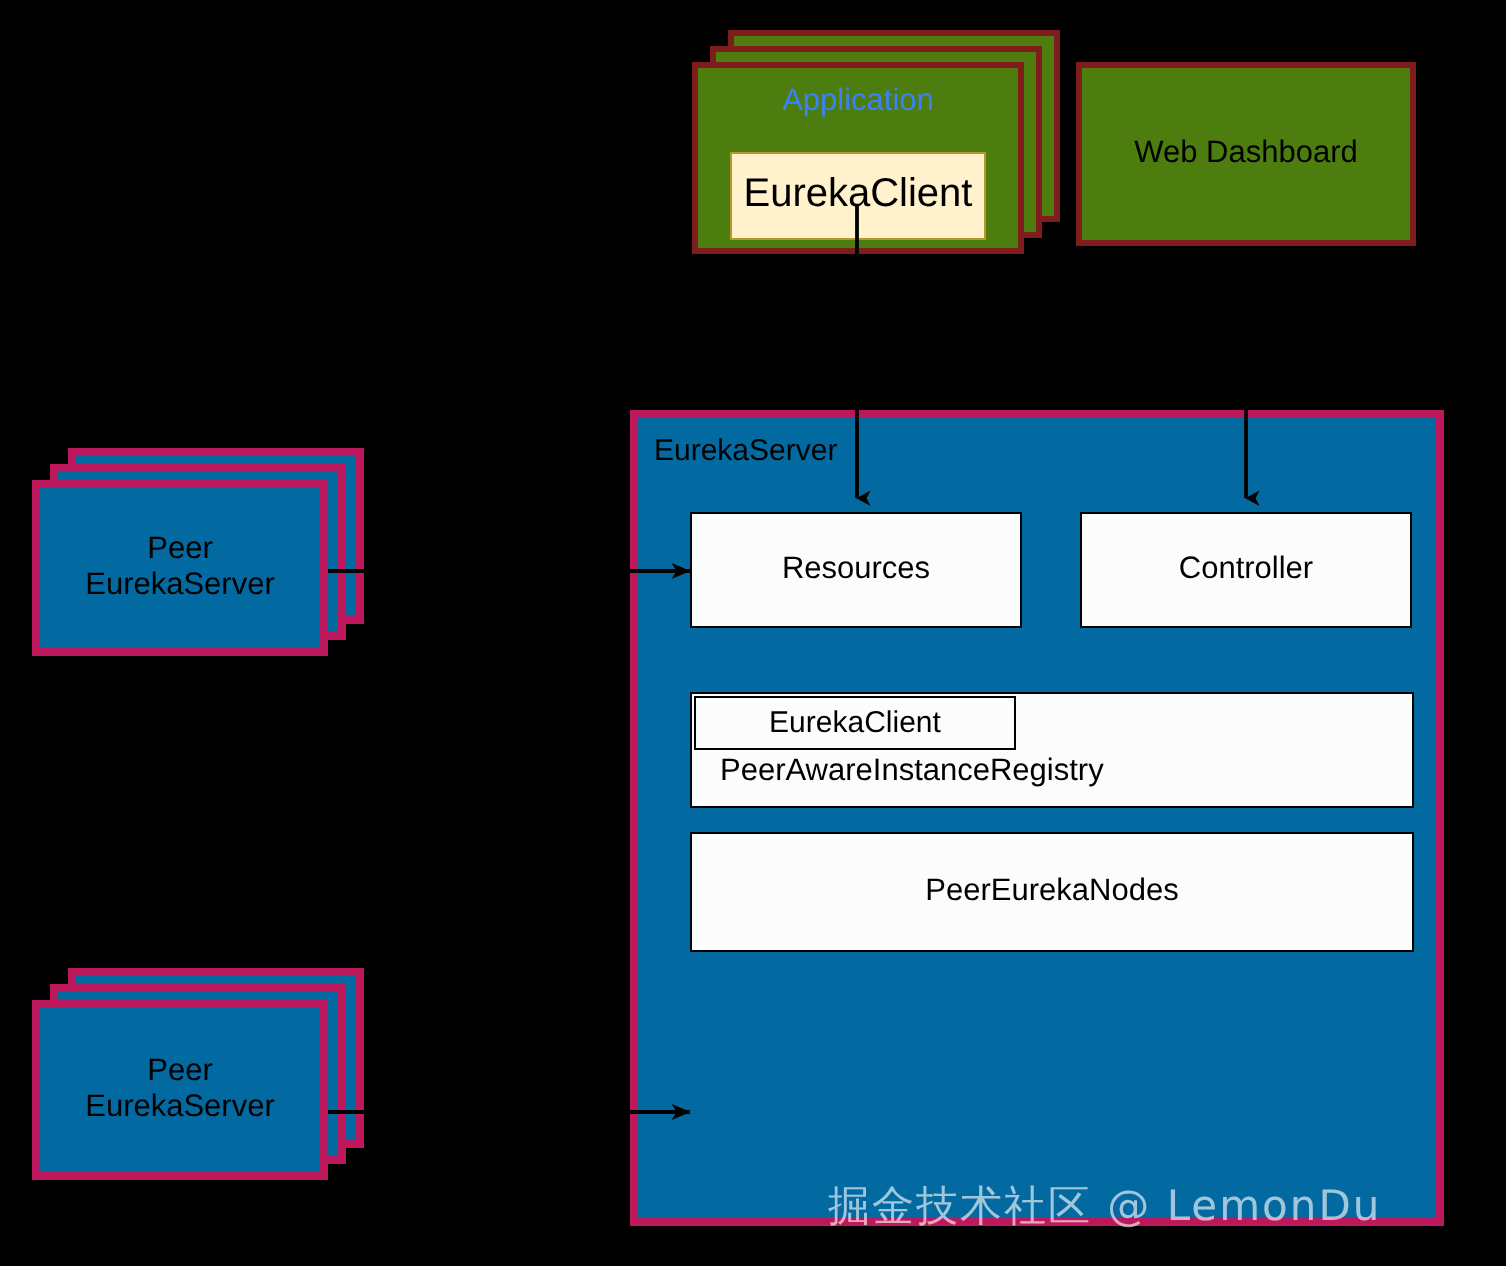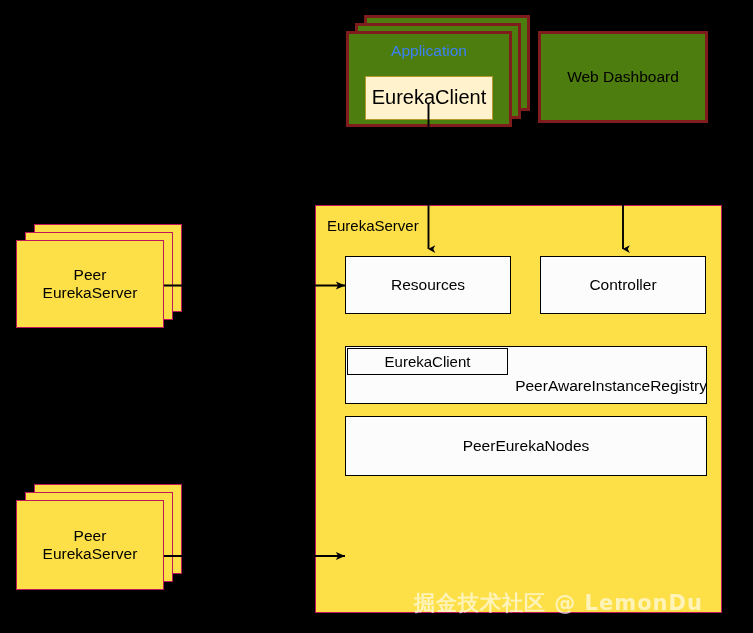--- a/index.html
+++ b/index.html
@@ -34,22 +34,22 @@
   }
 
   
   .green {
     background: #4d7c0f;
     border: 3px solid #7f1d1d;
     text-align: right;
   }
   
   .blue {
-    background: #fde047;
-    border: 1px solid #be185d;
+    background: #0369a1;
+    border: 4px solid #be185d;
   }
   
   .white {
     background: #fcfcfc;
     border: 1.6px solid #000000;
   }
   
   .yellow {
     background: #fff2cc;
     border: 1.4px solid #b5992c;
@@ -62,39 +62,38 @@
   #web-dashboard   { left:538px; top:31px;  width:170px; height:92px; font-size:15.5px; }
 
   #eureka-server-container { left:315px; top:205px; width:407px; height:408px; }
   #eureka-server-label { position:absolute; left:327px; top:217px; font-size:15px; color:#000; }
 
   #resources   { left:345px; top:256px; width:166px; height:58px;  font-size:15.5px; }
   #controller  { left:540px; top:256px; width:166px; height:58px;  font-size:15.5px;text-align:right; }
 
   #registry-outer   { left:345px; top:346px; width:362px; height:58px; }
   #response-cache   { position:absolute; left:347px; top:348px; width:161px; height:27px; font-size:15px; }
-  #registry-label   { position:absolute; left:345px; top:377px; width:362px; text-align:right; font-size:15.5px; color:#000; }
+  #registry-label   { position:absolute; left:345px; top:377px; width:362px; text-align:left; font-size:15.5px; color:#000;padding-left:15px; }
 
   #peer-eureka-nodes     { left:345px; top:416px; width:362px; height:60px; font-size:15.5px; }
   #http-replication-client { left:345px; top:527px; width:362px; height:58px; font-size:15.5px; }
 
   #peer-top     { left:16px;  top:240px; width:148px; height:88px; font-size:15.5px; }
   #peer-bottom  { left:16px;  top:500px; width:148px; height:90px; font-size:15.5px; }
 
   .watermark {
     position: absolute;
     left: 414px;
     top: 589px;
     font-size: 21px;
     color: rgba(255,255,255,0.62);
     letter-spacing: 1px;
     font-family: "DejaVu Sans", sans-serif;
     pointer-events: none;
     white-space: nowrap;
-    font-weight: bold;
   }
 
   svg.overlay {
     position: absolute;
     left: 0; top: 0;
     width: 753px;
     height: 633px;
     pointer-events: none;
   }
 </style>

